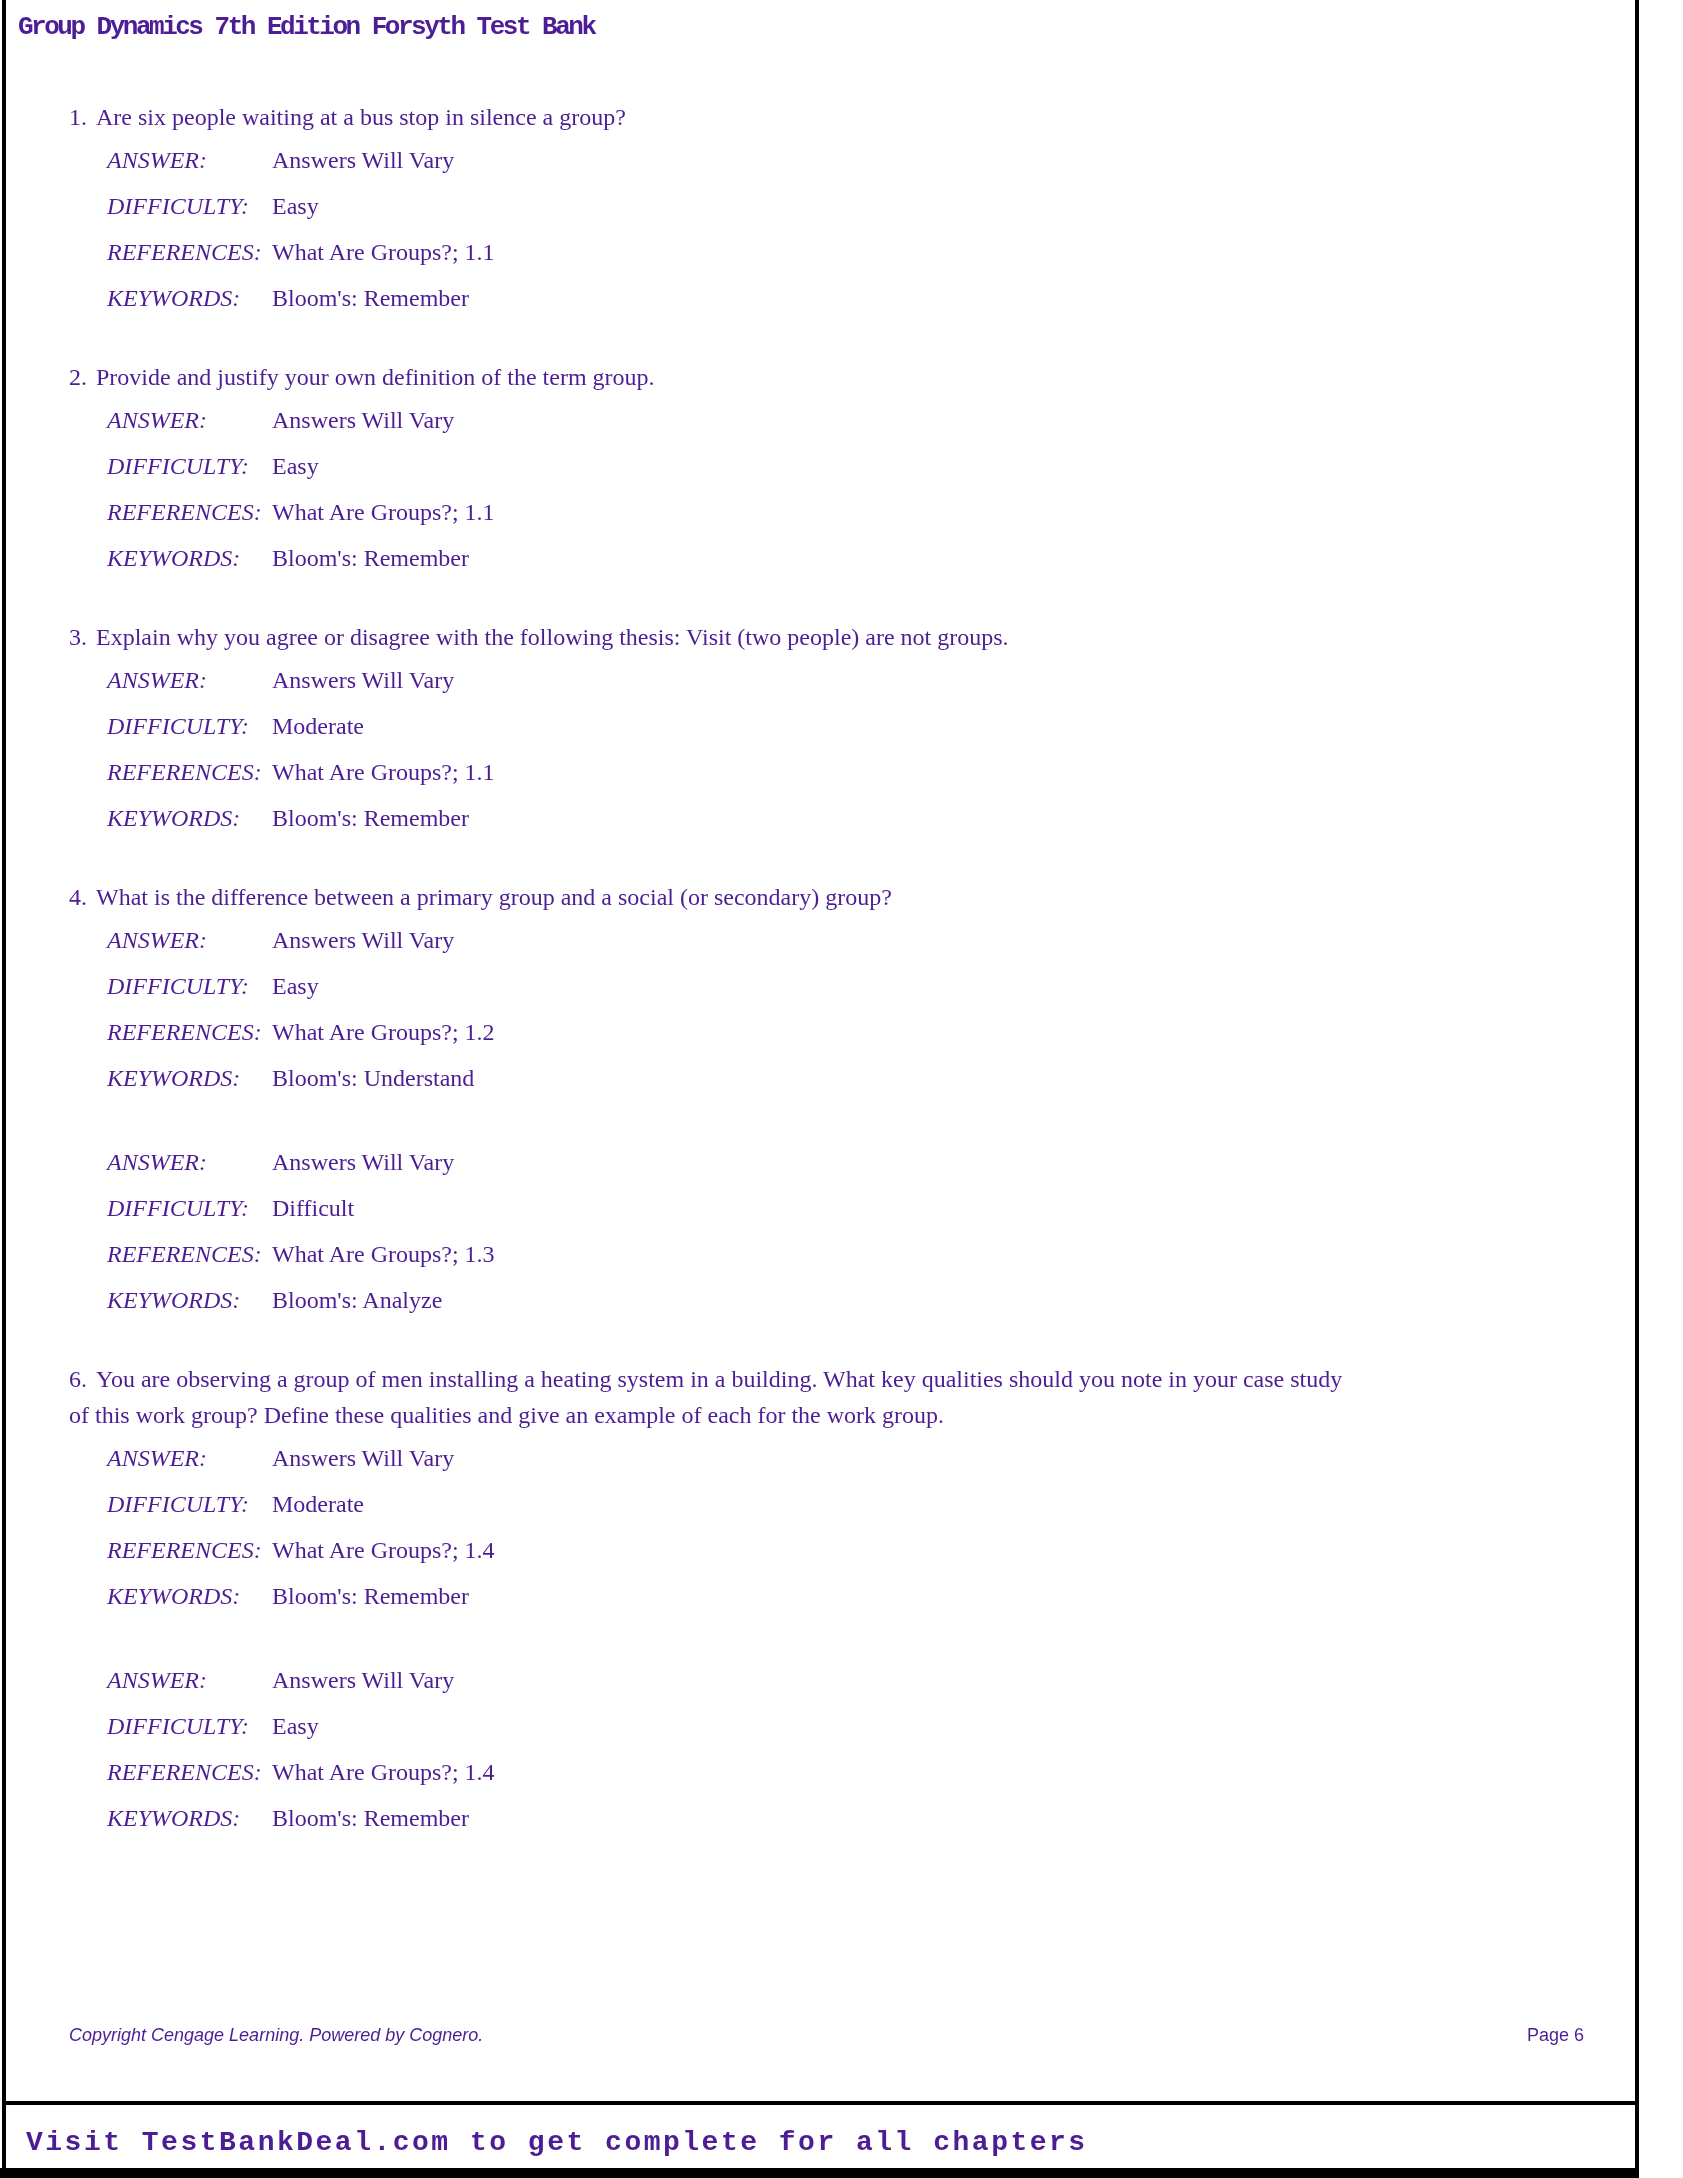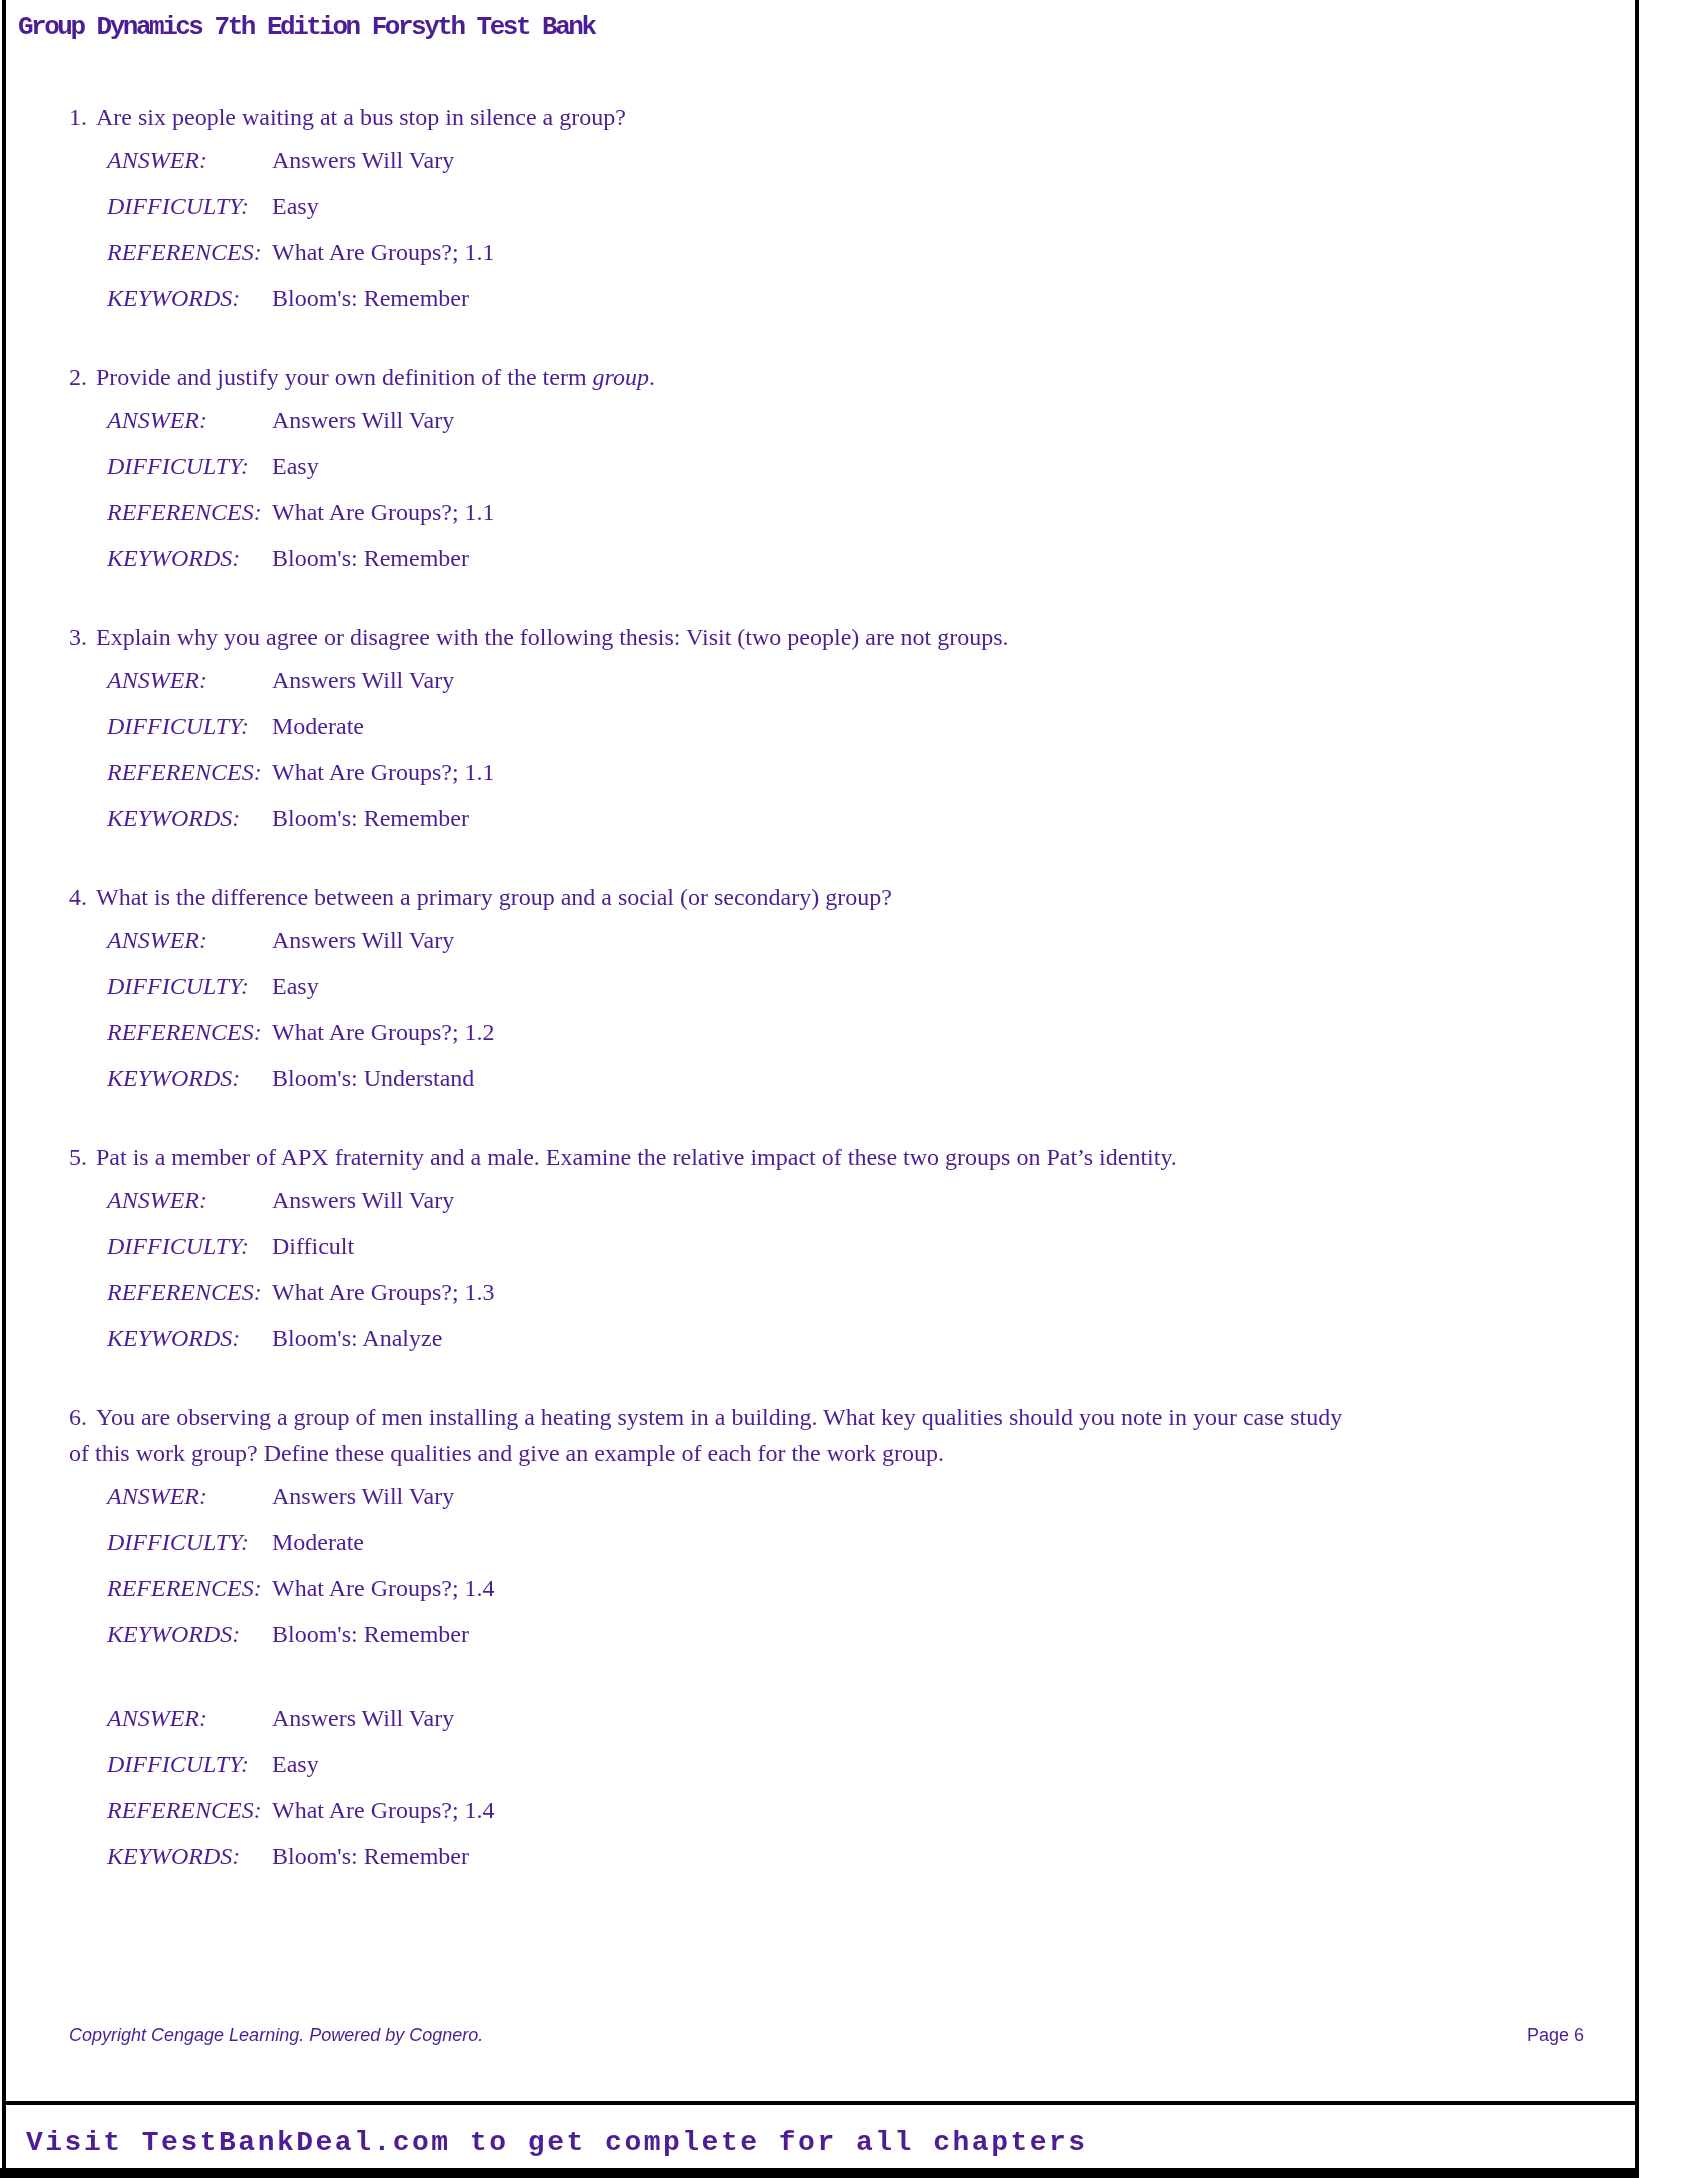--- a/index.html
+++ b/index.html
@@ -25,21 +25,21 @@
   }
   .content{
     position:absolute;left:69px;top:99px;width:1515px;
   }
   .q-block{margin:0 0 38px 0;}
   .q-text{
     font-size:24px;line-height:36px;margin:0 0 2px 0;
     max-width:1277px;
   }
   .q-num{margin-right:9px;}
-  .q-em{font-style:italic;}
+  .q-em{}
   .field-row{
     display:flex;align-items:baseline;
     line-height:46px;height:46px;
     font-size:24px;
   }
   .f-label{
     flex:0 0 165px;
     font-style:italic;
     white-space:nowrap;
     margin-left:38px;
@@ -149,21 +149,20 @@
         <span class="f-label">REFERENCES:</span>
           <span class="f-value">What Are Groups?; 1.2</span>
       </div>
       <div class="field-row">
         <span class="f-label">KEYWORDS:</span>
           <span class="f-value">Bloom's: Understand</span>
       </div>
     </div>
 
     <div class="q-block">
-      <p class="q-text"><span class="q-num">5.</span><span class="q-pre">Pat is a member of APX fraternity and a male. Examine the relative impact of these two groups on Pat’s identity.</span><span class="q-em"></span><span class="q-post"></span></p>
       <div class="field-row">
         <span class="f-label">ANSWER:</span>
           <span class="f-value">Answers Will Vary</span>
       </div>
       <div class="field-row">
         <span class="f-label">DIFFICULTY:</span>
           <span class="f-value">Difficult</span>
       </div>
       <div class="field-row">
         <span class="f-label">REFERENCES:</span>

